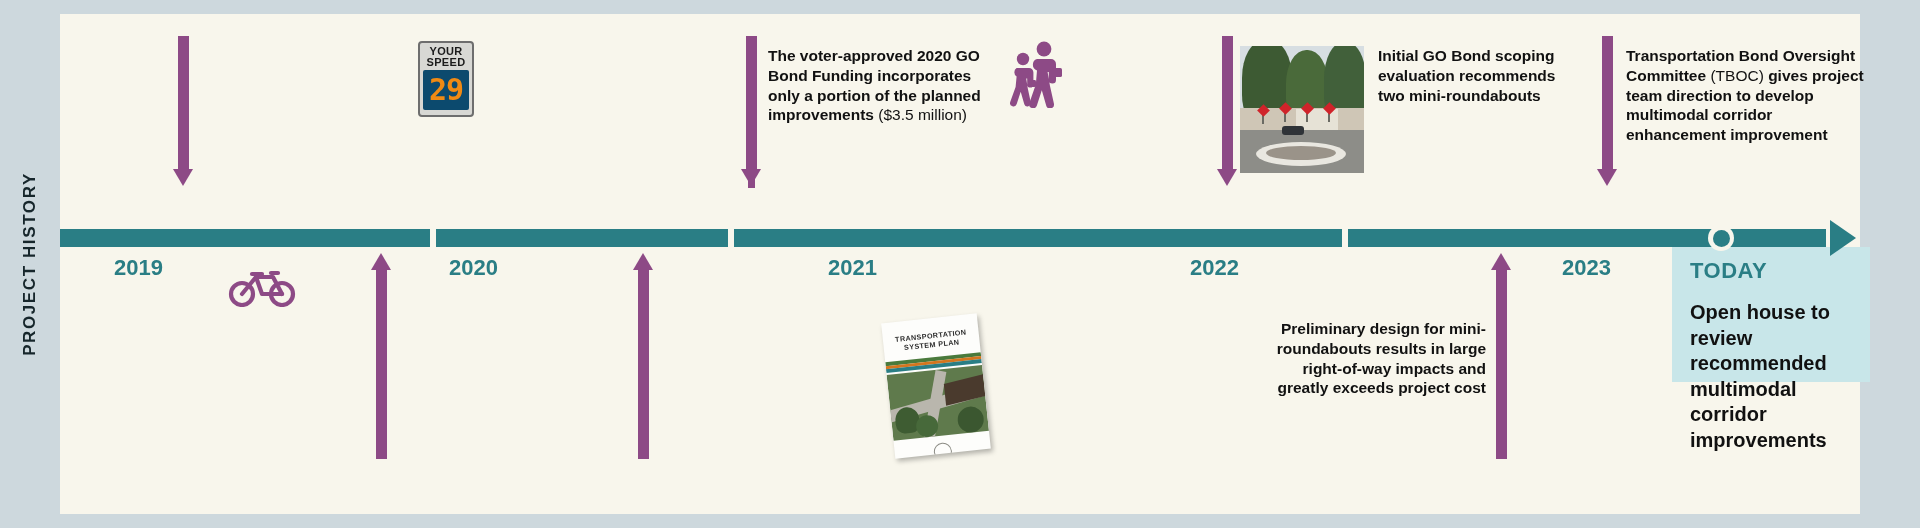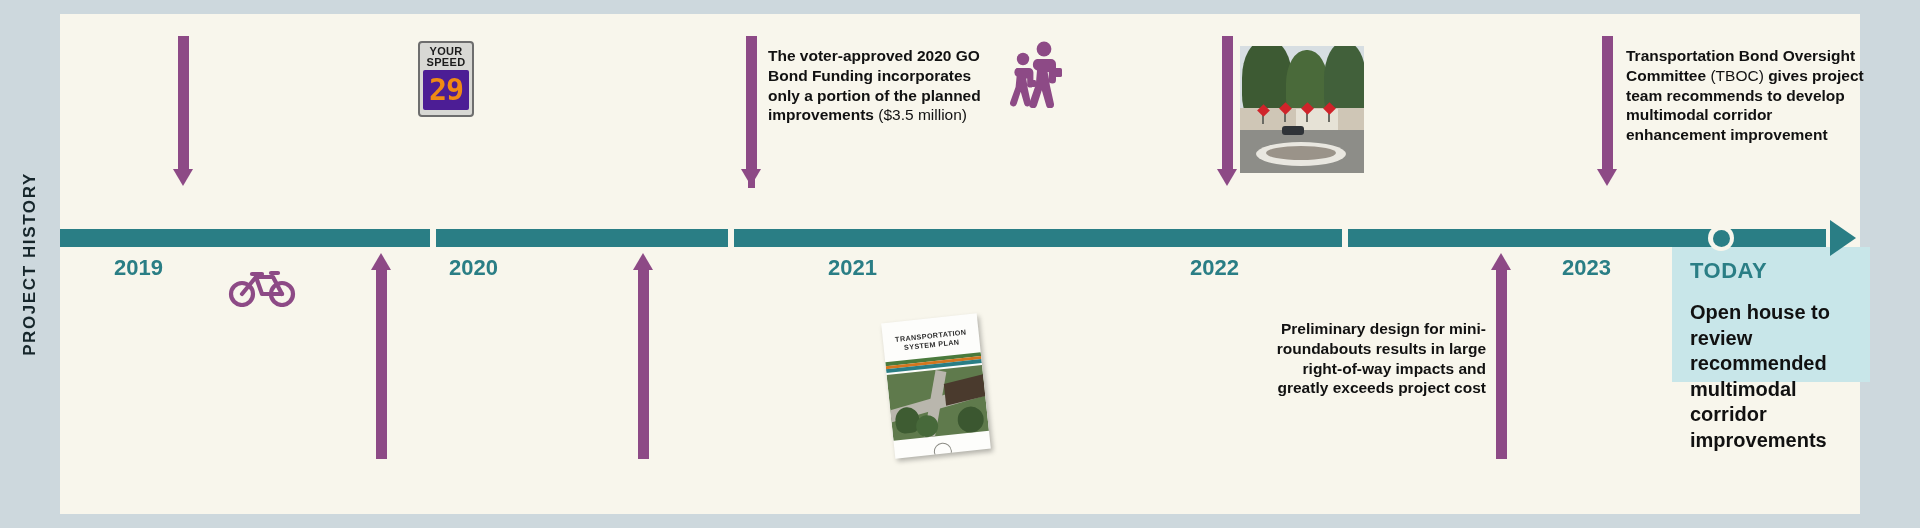--- a/index.html
+++ b/index.html
@@ -102,21 +102,21 @@
   .speedsign{
     position:absolute;left:418px;top:41px;width:56px;height:76px;
     background:#d8d8d4;border:2px solid #6e6e6e;border-radius:4px;
     box-sizing:border-box;padding:3px;
   }
   .speedsign .cap{
     font-size:11px;font-weight:bold;color:#1b1b1b;text-align:center;
     line-height:1.02;letter-spacing:.3px;
   }
   .speedsign .lcd{
-    margin-top:2px;height:40px;background:#4c1d95;border-radius:2px;
+    margin-top:2px;height:40px;background:#0c4a6e;border-radius:2px;
     display:flex;align-items:center;justify-content:center;
   }
   .speedsign .digits{
     font-family:"DejaVu Sans Mono", monospace;
     font-size:30px;font-weight:bold;color:#f08a14;letter-spacing:-1px;
     line-height:1;
   }
 
   
   .pedicon{position:absolute;left:1008px;top:40px;width:56px;height:68px;}
@@ -242,25 +242,26 @@
     <div class="headup" style="top:0;"></div>
     <div class="stem" style="top:16px;height:190px;"></div>
   </div>
 
 
   <div class="cal" style="left:768px;top:46px;width:228px;">
     <span>The voter-approved 2020 GO Bond Funding incorporates only a portion of the planned improvements</span>
     <span class="reg">($3.5 million)</span>
   </div>
 
+  <div class="cal" style="left:1378px;top:46px;width:200px;">Initial GO Bond scoping evaluation recommends two mini-roundabouts</div>
 
   <div class="cal" style="left:1626px;top:46px;width:240px;">
     <span>Transportation Bond Oversight Committee</span>
     <span class="reg">(TBOC)</span>
-    <span>gives project team recommends to develop multimodal corridor enhancement improvement</span>
+    <span>gives project team direction to develop multimodal corridor enhancement improvement</span>
   </div>
 
 
 
   <div class="cal rt" style="left:1258px;top:319px;width:228px;">Preliminary design for mini-roundabouts results in large right-of-way impacts and greatly exceeds project cost</div>
 
   <div class="speedsign">
     <div class="cap">YOUR</div>
     <div class="cap">SPEED</div>
     <div class="lcd">

